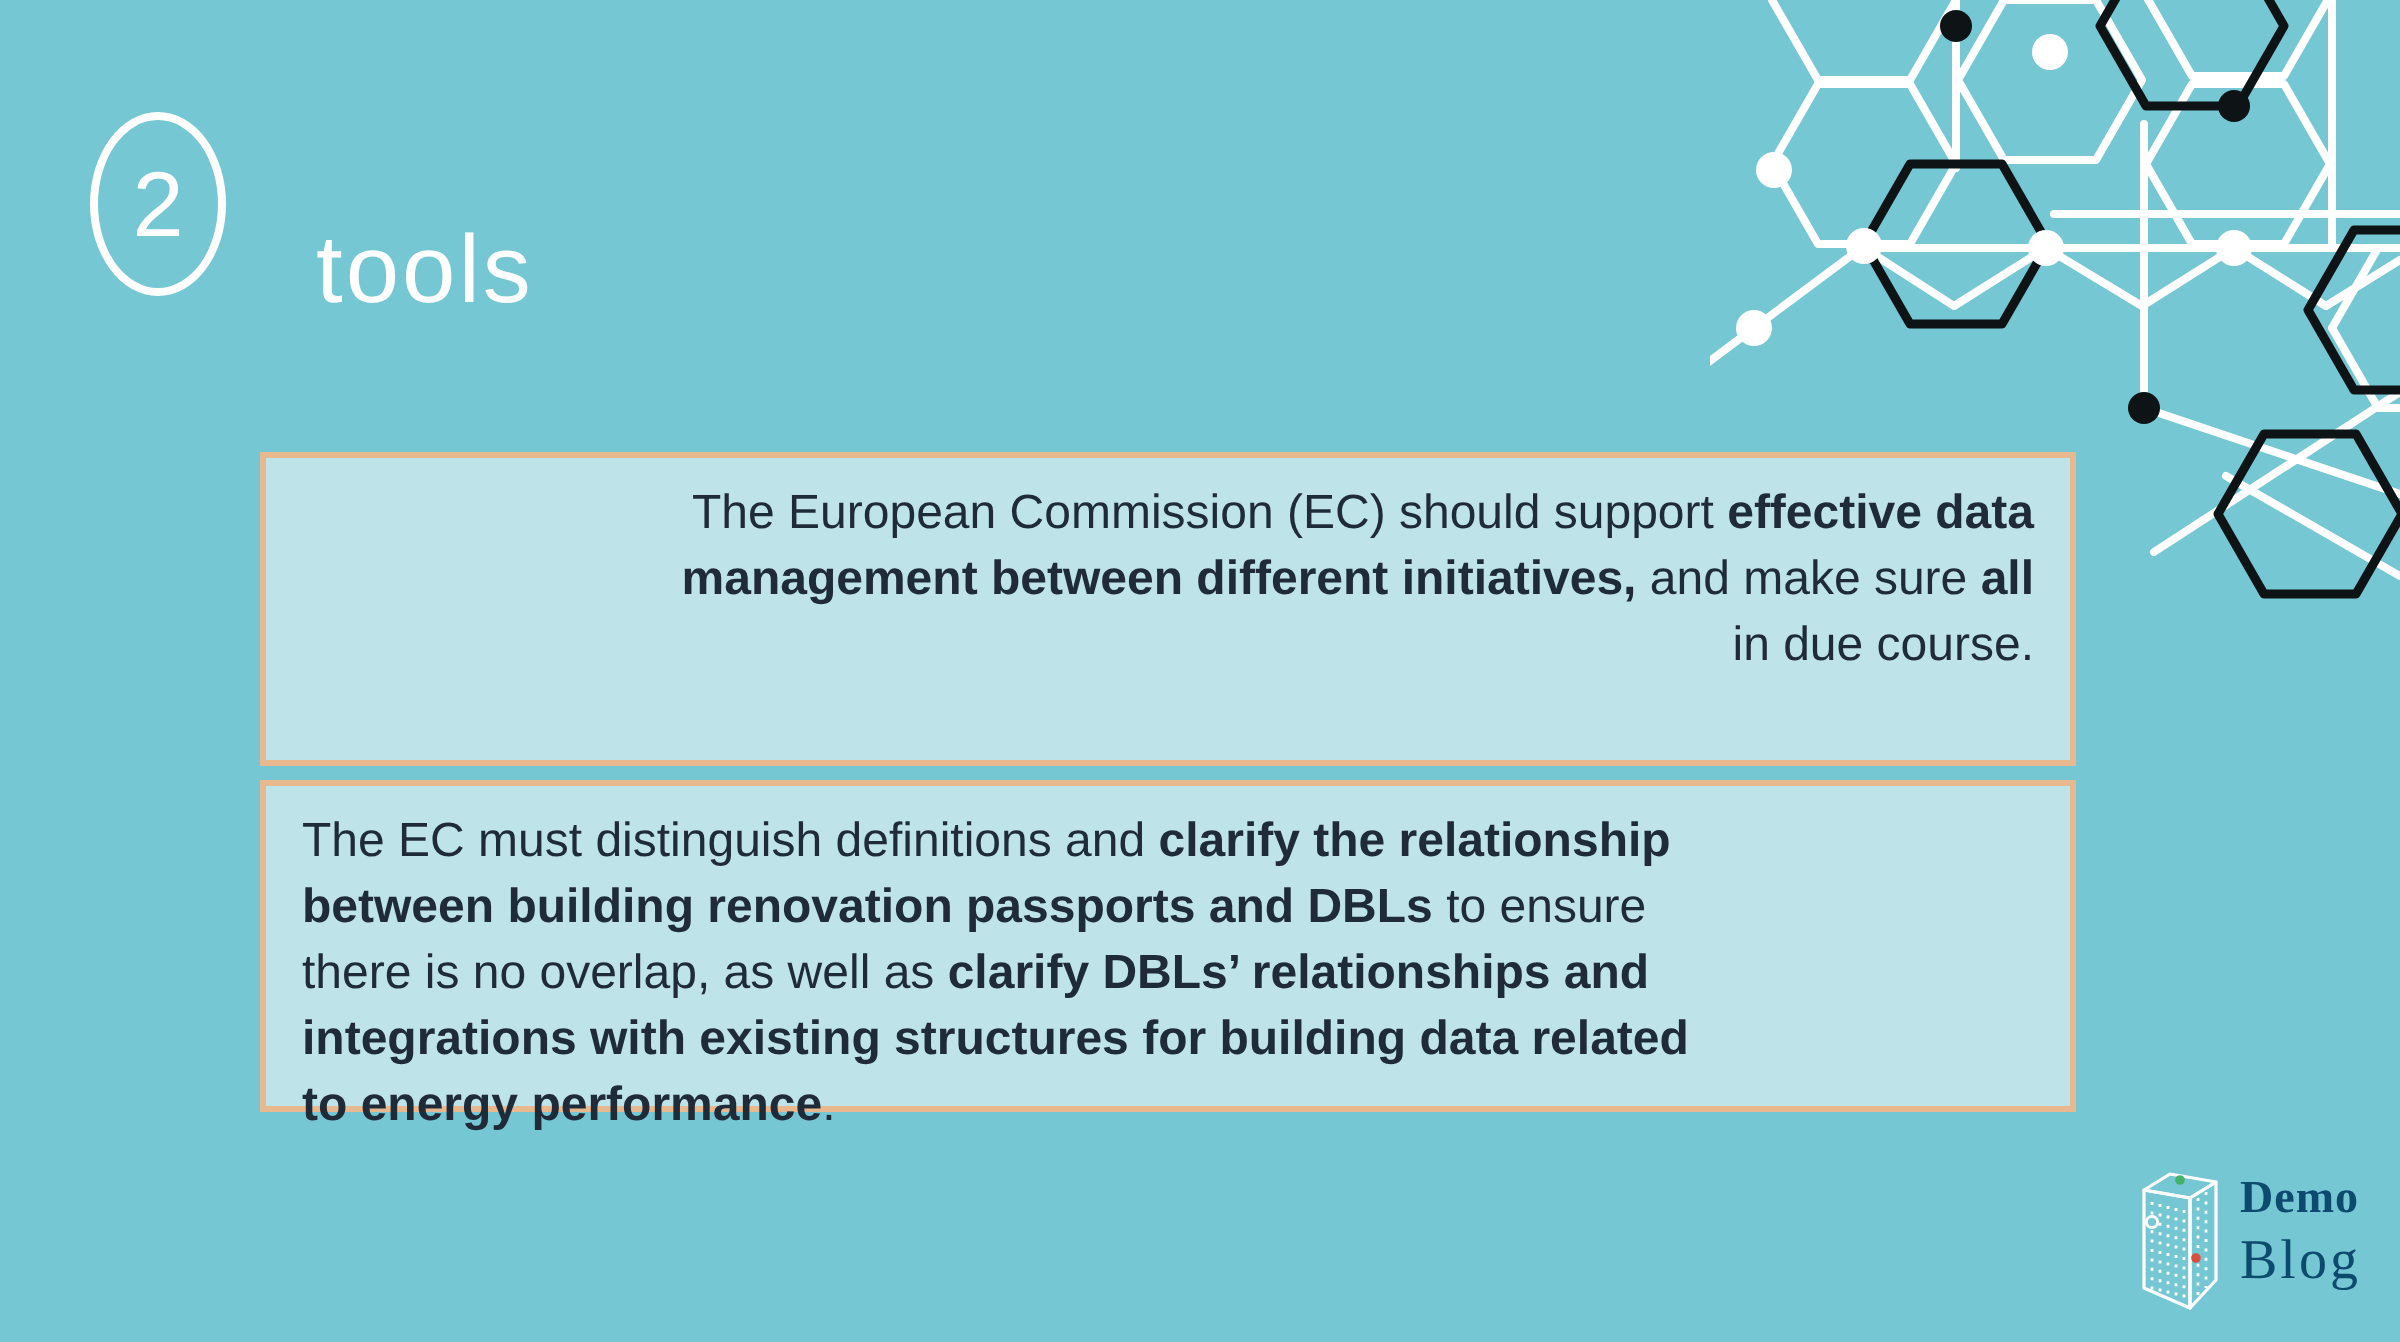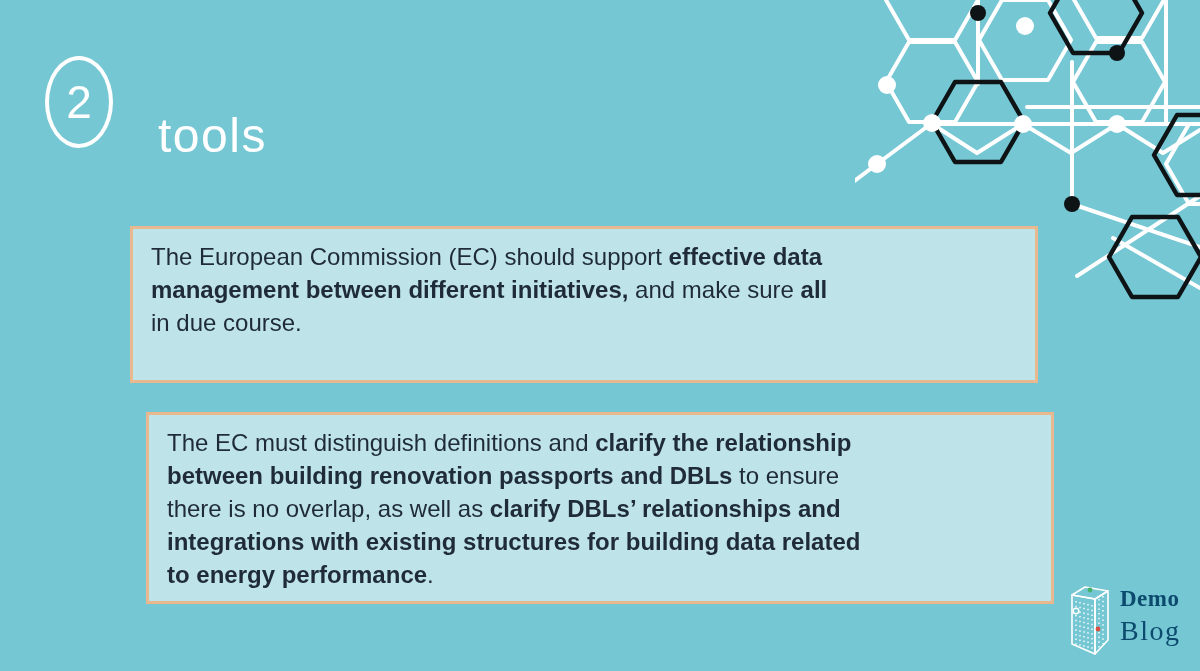--- a/index.html
+++ b/index.html
@@ -23,22 +23,22 @@
     letter-spacing:1.5px; line-height:1.22; white-space:pre;
   }
   
   .tbox {
     position:absolute; left:130px; width:908px;
     background:#bee3e9; border:3px solid #e8b88f;
     color:#1f2b38; font-size:24px; line-height:33px;
     padding:11px 18px;
   }
   .tbox b { font-weight:700; }
-  #box1 { top:226px; height:157px; }
-  #box2 { top:412px; height:192px;margin-left:16px; }
+  #box1 { top:226px; height:157px;text-align:right; }
+  #box2 { top:390px; height:166px; }
   
   .hexdeco { position:absolute; top:0; right:0; pointer-events:none; }
   
   .logo { position:absolute; left:1066px; top:582px; width:126px; height:80px; display:flex; }
   .logo-text { margin-left:6px; color:#0c4a6e;font-family:Liberation Serif, serif; }
   .logo-line1 { font-size:23px; font-weight:700; letter-spacing:0.5px; margin-top:4px; }
   .logo-line2 { font-size:28px; font-weight:400; letter-spacing:1.5px; margin-top:3px; }
 </style>
 </head>
 <body>

